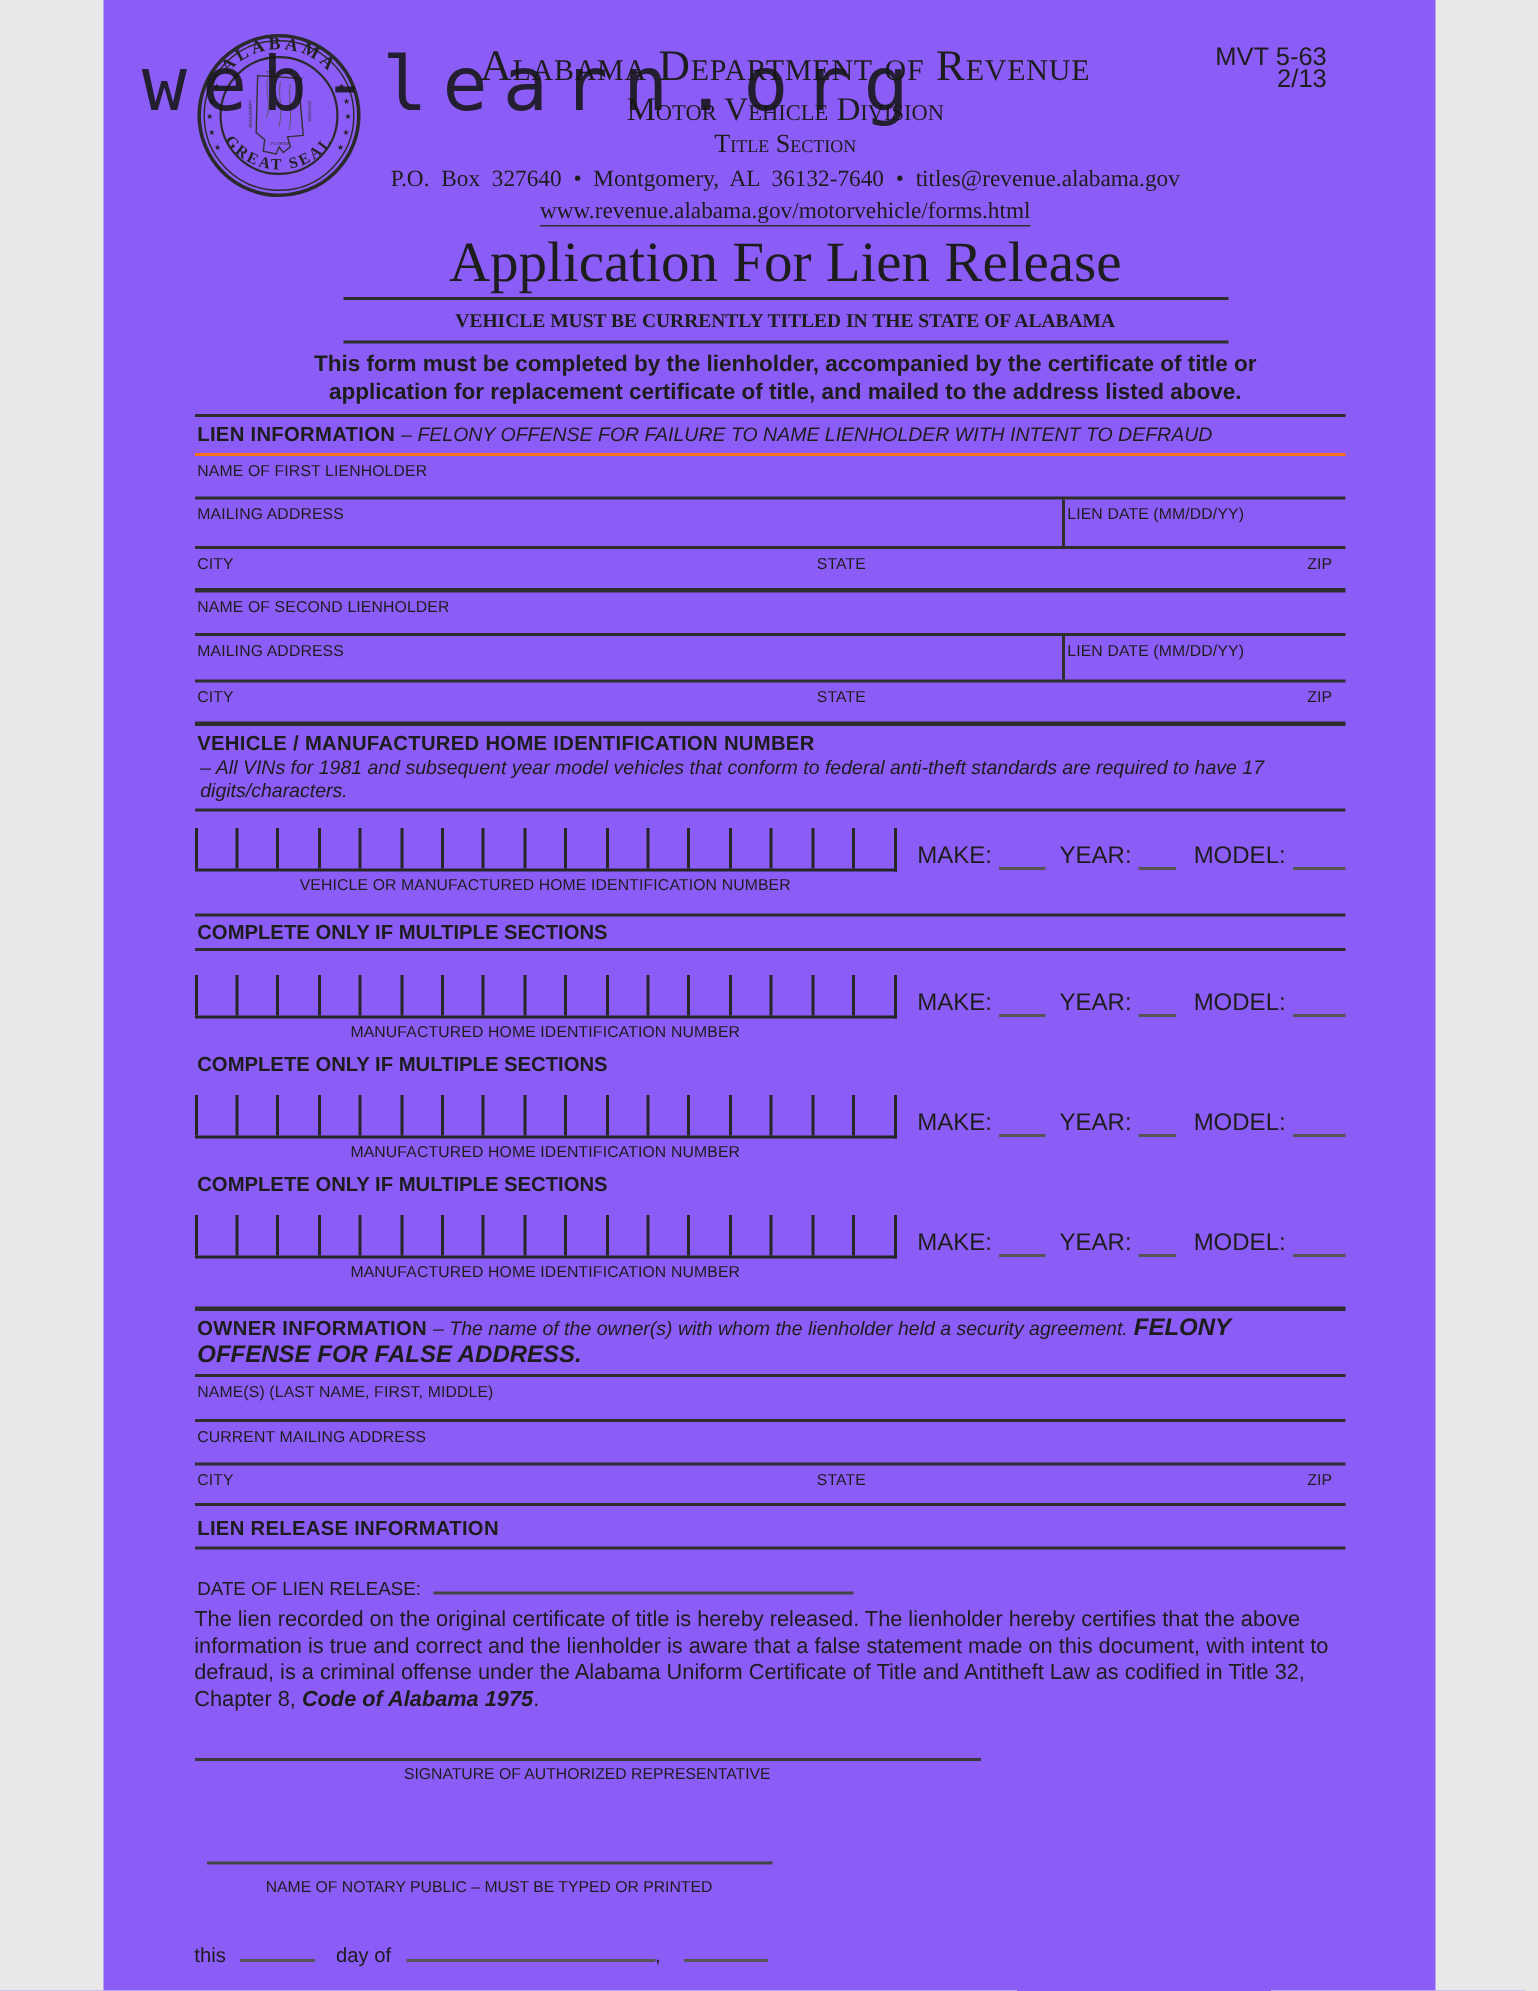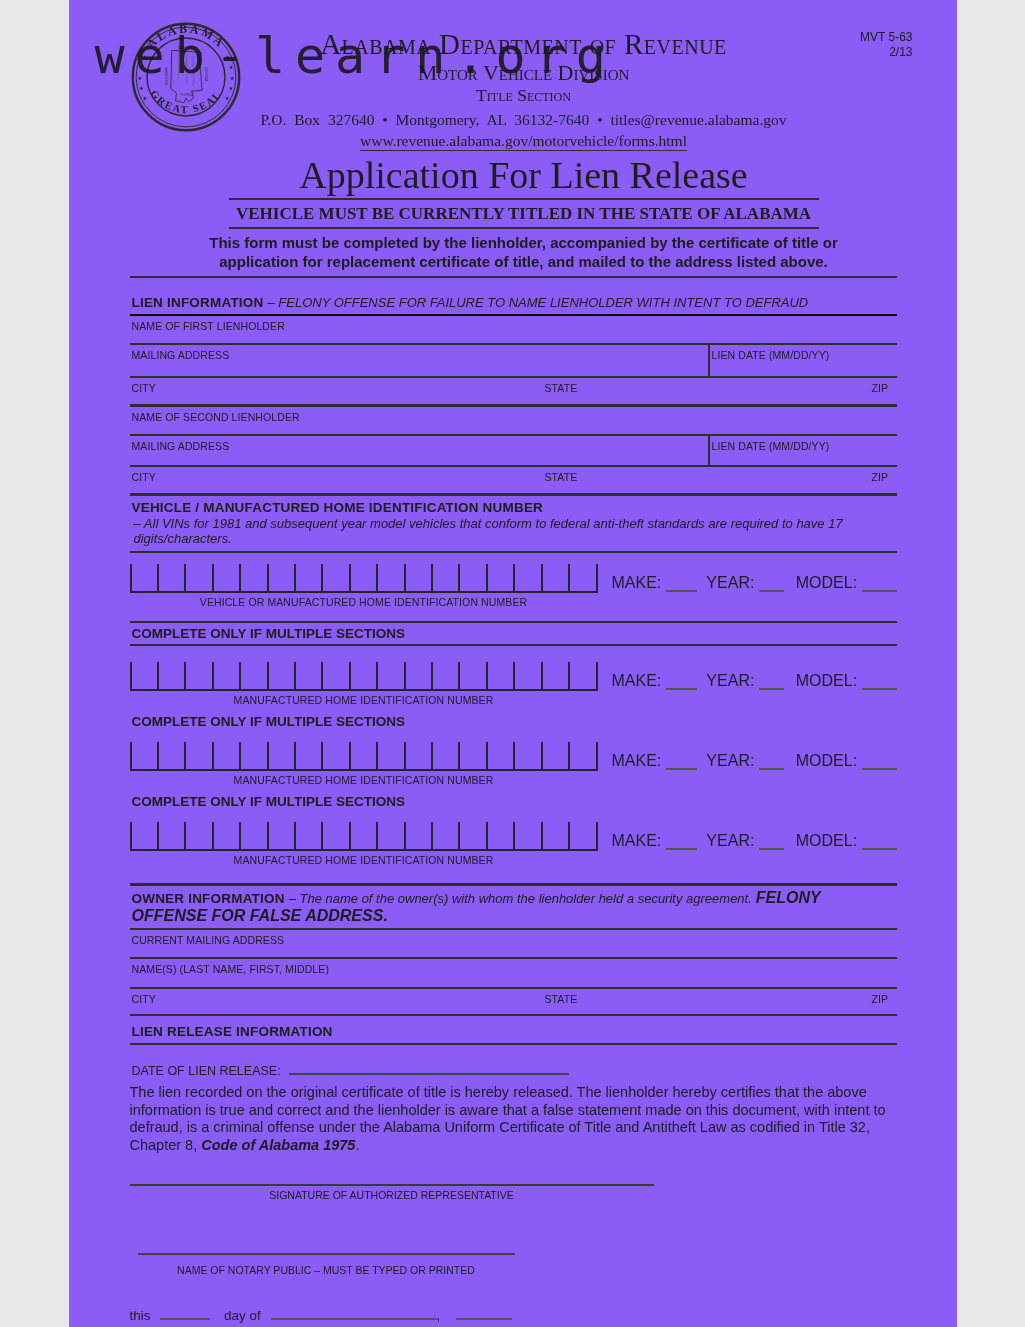--- a/index.html
+++ b/index.html
@@ -3,37 +3,37 @@
 <meta charset="utf-8">
 <style>
   html,body{margin:0;padding:0;background:#e8e8e8;}
   .page{position:relative;width:888px;height:1327px;background:#8b5cf6;margin:0 auto;
         font-family:"Liberation Sans",sans-serif;color:#1d1d1d;overflow:hidden;}
   
   .watermark{position:absolute;left:26px;top:27px;z-index:6;
              font-family:"DejaVu Sans Mono","Liberation Mono",monospace;
              font-size:50px;letter-spacing:10px;color:#161616;opacity:.88;white-space:nowrap;}
   .seal{position:absolute;left:60px;top:18px;z-index:2;}
-  .form-meta{position:absolute;right:44px;top:30px;text-align:right;
-             font-size:12px;line-height:15px;}
+  .form-meta{position:absolute;right:72px;top:30px;text-align:right;
+             font-size:17px;line-height:15px;}
   .top-center{transform:translateX(11px);text-align:center;padding-top:29px;}
   .agency{font-family:"Liberation Serif",serif;font-variant:small-caps;font-size:29px;line-height:31px;letter-spacing:.5px;}
   .division{font-family:"Liberation Serif",serif;font-variant:small-caps;font-size:22px;line-height:25px;}
   .sect{font-family:"Liberation Serif",serif;font-variant:small-caps;font-size:17.5px;line-height:21px;}
   .addr{font-family:"Liberation Serif",serif;font-size:15.5px;line-height:21px;margin-top:3px;word-spacing:4px;}
   .web{font-family:"Liberation Serif",serif;font-size:15.5px;line-height:21px;}
   .web span{border-bottom:1.5px solid #2e2e2e;padding-bottom:1px;}
   .title{font-family:"Liberation Serif",serif;font-size:38px;line-height:43px;margin-top:3px;}
   .sub-band{width:590px;margin:1px auto 0;border-top:2px solid #2e2e2e;border-bottom:2px solid #2e2e2e;
             padding:3px 0 3px;}
-  .subtitle{font-family:"Liberation Serif",serif;font-weight:bold;font-size:17px;line-height:21px;}
+  .subtitle{font-family:"Liberation Serif",serif;font-weight:bold;font-size:13px;line-height:21px;}
   .instructions{font-weight:bold;font-size:15px;line-height:18.5px;margin-top:5px;}
   
   .content{margin:0 60px 0 61px;}
-  .bar{border-top:2.5px solid #2e2e2e;border-bottom:2px solid #000000;padding:15px 0 3px 2px;}
+  .bar{border-top:2.5px solid #2e2e2e;border-bottom:2px solid #f97316;padding:3px 0 3px 2px;}
   .bar-h{font-size:13.5px;font-weight:bold;letter-spacing:.2px;}
   .bar-note{font-size:13px;font-style:italic;margin-left:4px;}
   .bar-note-b{font-size:16px;font-style:italic;font-weight:bold;margin-left:4px;}
   .flabel{font-size:10.5px;letter-spacing:.1px;display:inline-block;padding:2px 0 0 2px;}
   .field{border-bottom:2px solid #2e2e2e;}
   .frow{display:flex;border-bottom:2px solid #2e2e2e;}
   .thickb{border-bottom-width:3px;} .h26{height:26px;} .h27{height:27px;} .h28{height:28px;} .h29{height:29px;} .h31{height:31px;} .h25{height:25px;}
   .cell{overflow:hidden;}
   .grow{flex:1;}
   .ldate{width:187px;border-left:2px solid #2e2e2e;}
@@ -307,25 +307,25 @@
         <span class="mym-label ml1">YEAR:</span>
           <span class="blank w73"></span>
         <span class="mym-label ml2">MODEL:</span>
           <span class="blank w103"></span>
       </div>
     </div>
 
     <div class="owner-bar">
       <span class="bar-h">OWNER INFORMATION</span><span class="bar-note">– The name of the owner(s) with whom the lienholder held a security agreement.</span><span class="bar-note-b">FELONY OFFENSE FOR FALSE ADDRESS.</span>
     </div>
+    <div class="field h28">
+      <span class="flabel">NAME(S) (LAST NAME, FIRST, MIDDLE)</span>
+    </div>
     <div class="field h27">
       <span class="flabel">CURRENT MAILING ADDRESS</span>
-    </div>
-    <div class="field h28">
-      <span class="flabel">NAME(S) (LAST NAME, FIRST, MIDDLE)</span>
     </div>
     <div class="frow h25">
       <div class="cell c1"><span class="flabel">CITY</span></div>
       <div class="cell c2"><span class="flabel">STATE</span></div>
       <div class="cell c3"><span class="flabel">ZIP</span></div>
     </div>
 
     <div class="lr-bar">
       <span class="bar-h">LIEN RELEASE INFORMATION</span>
     </div>

